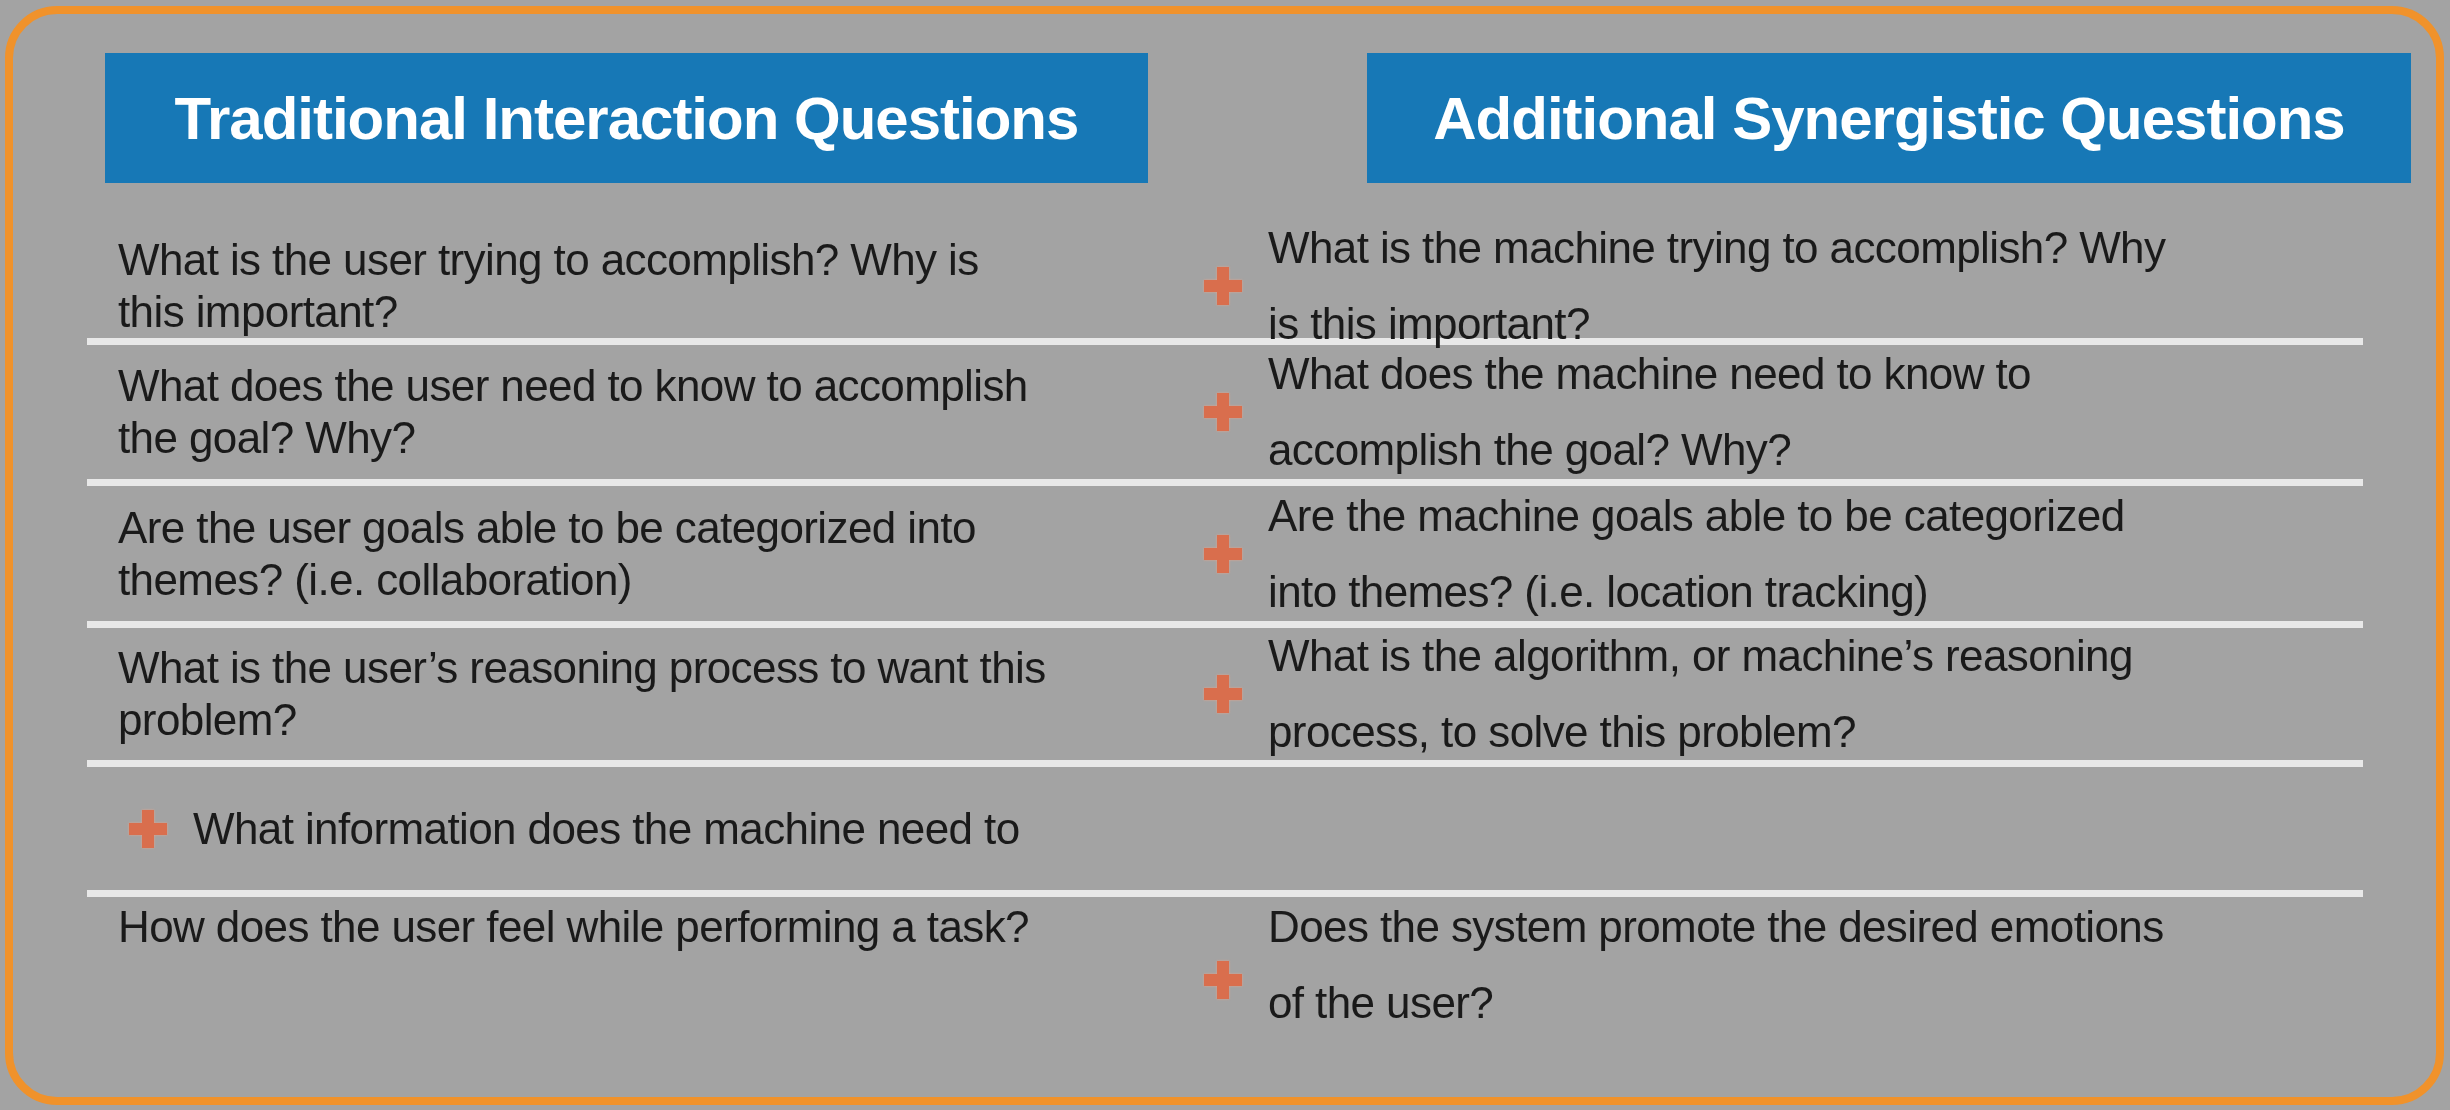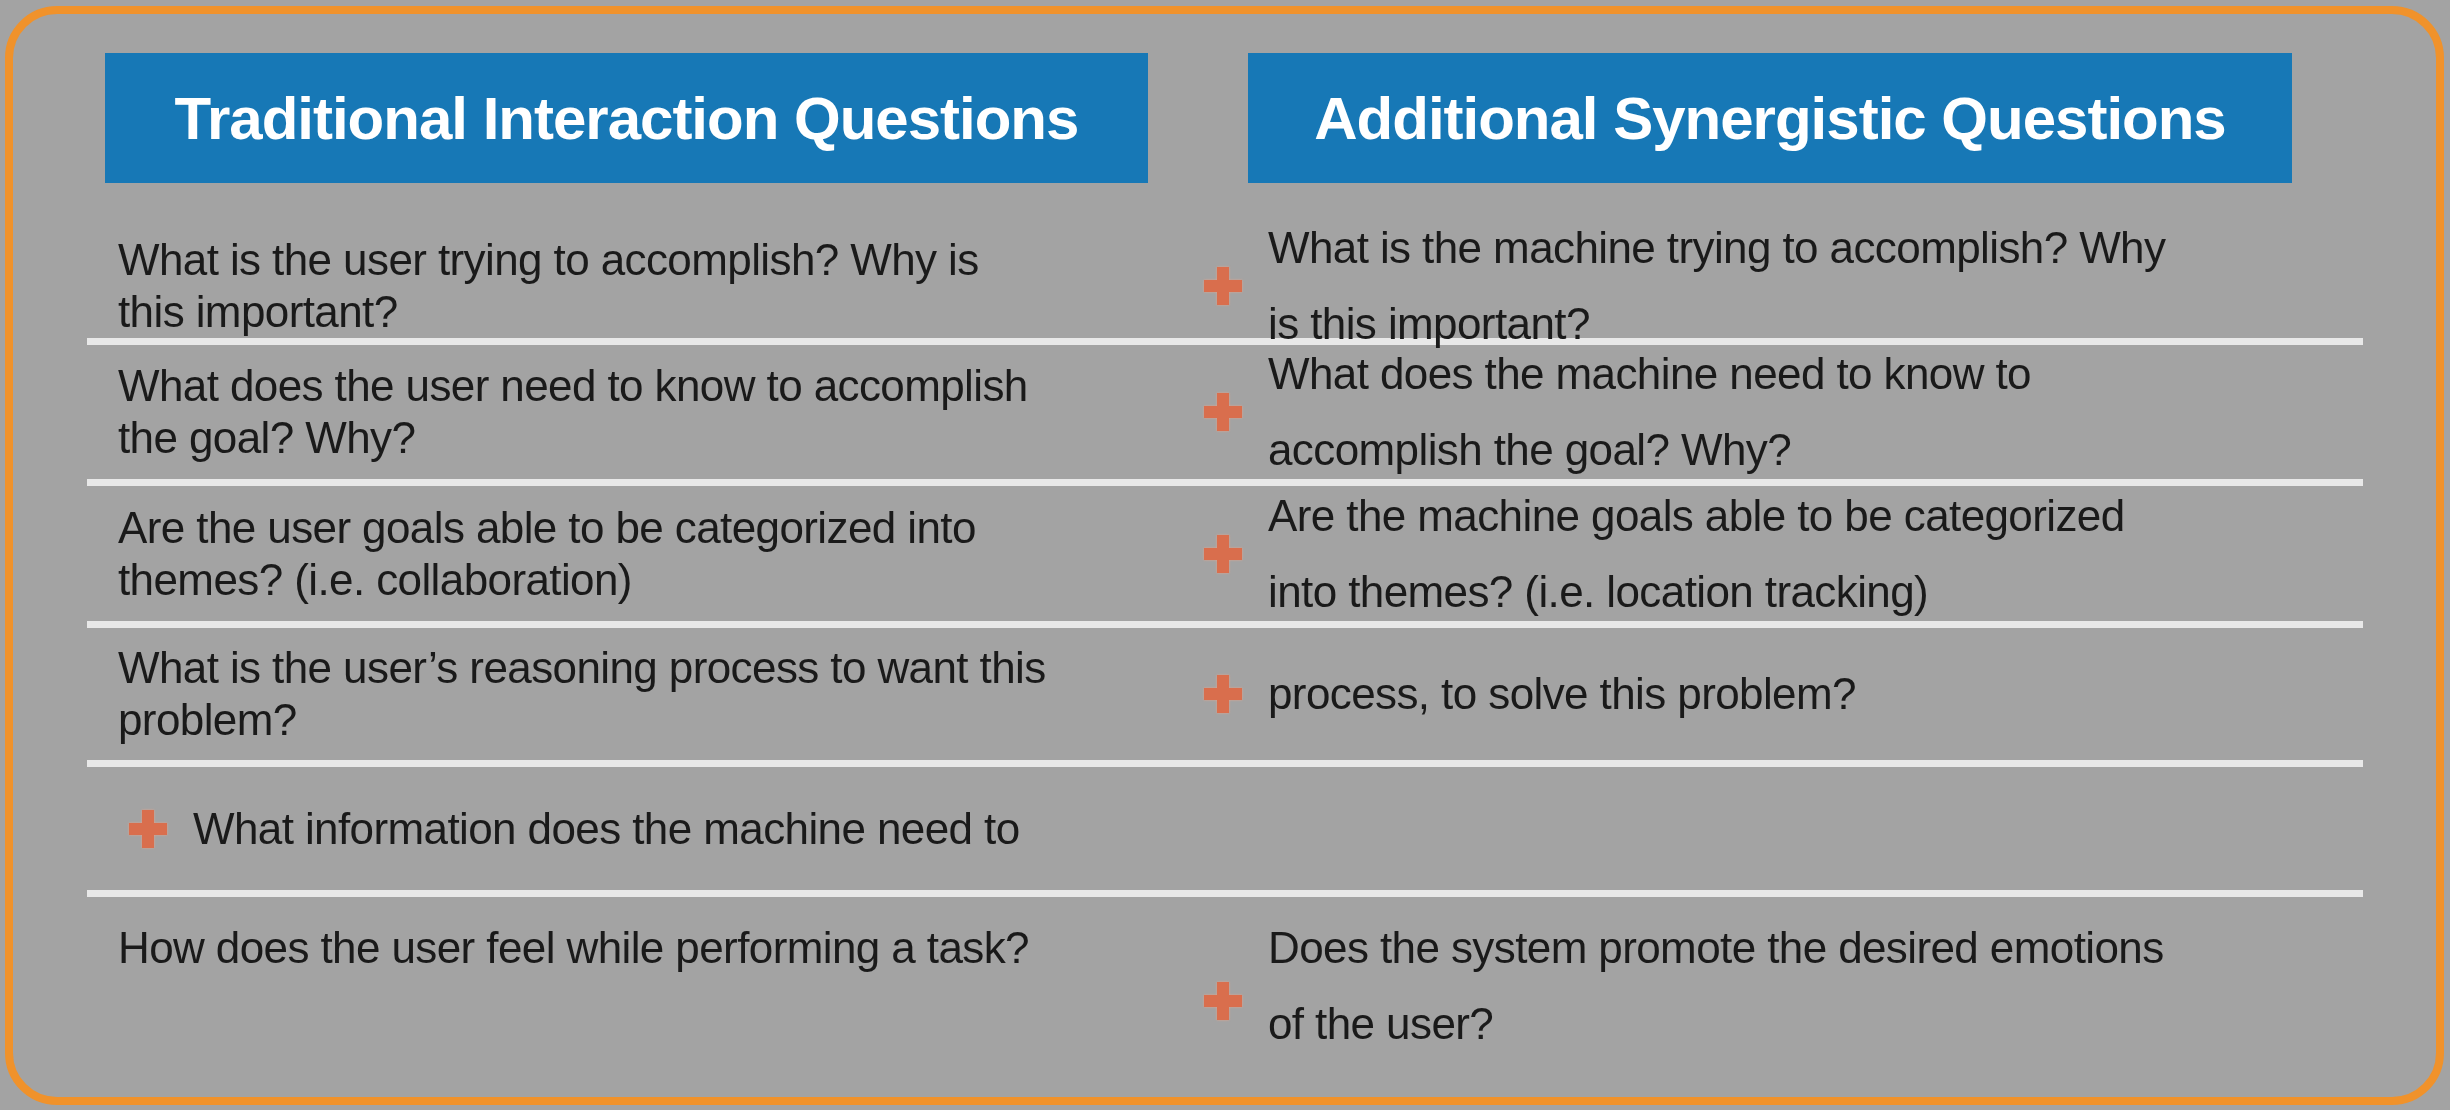--- a/index.html
+++ b/index.html
@@ -22,21 +22,21 @@
   .header {
     position: absolute;
     top: 53px;
     height: 130px;
     background: #1778B6;
     display: flex;
     align-items: center;
     justify-content: center;
   }
   .header-left  { left: 105px;  width: 1043px; }
-  .header-right { left: 1248px; width: 1044px; }
+  .header-right { left: 1367px; width: 1044px; }
   .header span {
     color: #ffffff;
     font-size: 60px;
     font-weight: bold;
     letter-spacing: -1px;
     white-space: nowrap;
   }
   .rows {
     position: absolute;
     left: 87px;
@@ -46,21 +46,21 @@
   .row {
     display: flex;
     box-sizing: border-box;
   }
   .row.sep { border-bottom: 7px solid #E8E8E8; }
   .r1 { height: 162px; padding-top: 50px; }
   .r2 { height: 142px; }
   .r3 { height: 141px; }
   .r4 { height: 139px; }
   .r5 { height: 130px; }
-  .r6 { height: 210px; padding-top: 25px; }
+  .r6 { height: 210px; padding-top: 4px; }
   .cell-text {
     display: flex;
     flex-direction: column;
     justify-content: center;
   }
   .r6 .cell-text { justify-content: flex-start; }
   .cell-left {
     width: 1075px;
     box-sizing: border-box;
     padding-left: 31px;
@@ -161,20 +161,21 @@
 
     <div class="row r4 sep">
       <div class="cell-text cell-left">
         <div class="line">What is the user’s reasoning process to want this</div>
         <div class="line">problem?</div>
       </div>
       <div class="cell-plus">
         <div class="plus"></div>
       </div>
       <div class="cell-text cell-right">
+        <div class="line">What is the algorithm, or machine’s reasoning</div>
         <div class="line">process, to solve this problem?</div>
       </div>
     </div>
 
     <div class="row r5 sep">
       <div class="cell-plus">
         <div class="plus"></div>
       </div>
       <div class="cell-text cell-right">
         <div class="line">What information does the machine need to</div>

